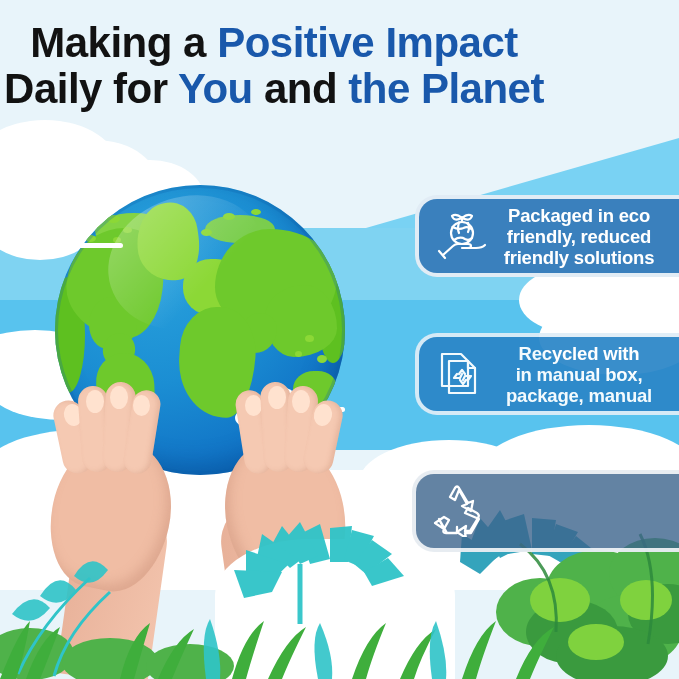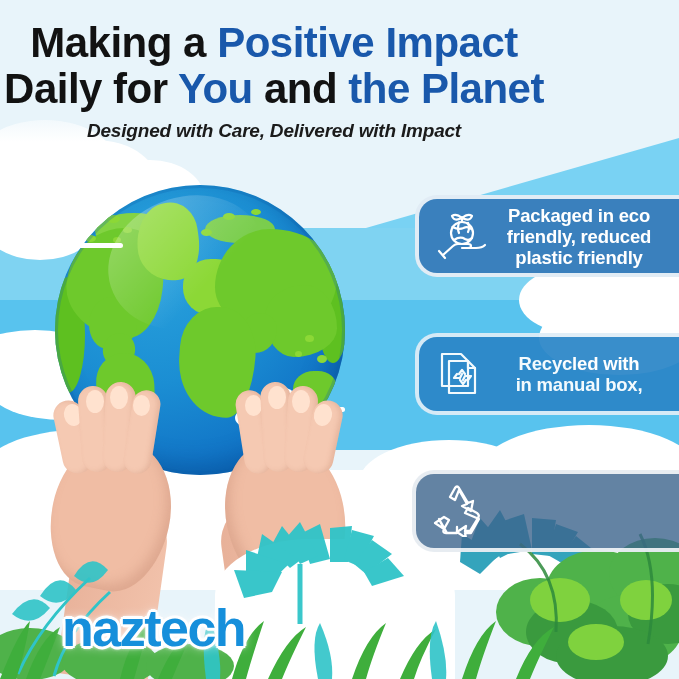--- a/index.html
+++ b/index.html
@@ -331,26 +331,24 @@
         <path d="M516 175 q16 -40 38 -52 q-16 32 -24 52 Z"></path>
       </g>
       <g fill="#2fc4c8" opacity=".9">
         <path d="M206 175 q-6 -44 4 -60 q12 34 10 60 Z"></path>
         <path d="M318 175 q-8 -40 2 -56 q14 32 12 56 Z"></path>
         <path d="M432 175 q-6 -42 4 -58 q12 34 10 58 Z"></path>
       </g>
     </svg>
   </div>
 
-  <div class="logo">naztech</div>
 
   <div class="header">
     <div class="title-line"><span>Making a </span><span class="b">Positive Impact</span></div>
     <div class="title-line"><span>Daily for </span><span class="b">You</span><span> and </span><span class="b">the Planet</span></div>
-    <div class="subtitle">Designed with Care, Delivered with Impact</div>
   </div>
 
   <div class="card card-1">
     <div class="card-icon">
       <svg width="54" height="50" viewBox="0 0 54 50" fill="none" stroke="#ffffff" stroke-width="2.2" stroke-linecap="round" stroke-linejoin="round">
         <circle cx="27" cy="22" r="11"></circle>
         <path d="M17.5 16 q6 3 11 1 q4 -2 8 1"></path>
         <path d="M19 29 q6 -4 11 -1 q4 2 7 -1"></path>
         <path d="M24 11.5 q-2 6 0 10.5"></path>
         <path d="M33 12 q2 5 0 9"></path>
@@ -358,39 +356,40 @@
         <path d="M27 7 q-6 -5 -10 -2 q2 6 10 2Z"></path>
         <path d="M27 7 q6 -5 10 -2 q-2 6 -10 2Z"></path>
         <path d="M8 44 l10 -9 q2 -2 5 -2 h10 q3 0 3 2 t-3 2 h-6"></path>
         <path d="M34 37 h7 q6 0 9 -3"></path>
         <path d="M4 40 l6 7"></path>
       </svg>
     </div>
     <div class="card-text">
       <span class="ln">Packaged in eco</span>
       <span class="ln">friendly, reduced</span>
-      <span class="ln">plastic friendly</span>
+      <span class="ln">friendly solutions</span>
     </div>
   </div>
 
   <div class="card card-2">
     <div class="card-icon">
       <svg width="50" height="52" viewBox="0 0 50 52" fill="none" stroke="#ffffff" stroke-width="2.2" stroke-linecap="round" stroke-linejoin="round">
         <path d="M5 6 h19 l7 7 v25 h-26 Z"></path>
         <path d="M12 13 h19 l7 7 v25 h-26 Z"></path>
         <path d="M31 13 v7 h7"></path>
         <path d="M20 26 l-3 4 h6 l2 -4"></path>
         <path d="M22 26 l3 -4 l3 4"></path>
         <path d="M31 32 l3 -4 h-6 l-2 4"></path>
         <path d="M29 32 l-3 4 l-3 -4"></path>
       </svg>
     </div>
     <div class="card-text">
       <span class="ln">Recycled with</span>
       <span class="ln">in manual box,</span>
+      <span class="ln">package, manual</span>
     </div>
   </div>
 
   <div class="card card-3">
     <div class="card-icon">
       <svg width="54" height="52" viewBox="0 0 54 52" fill="none" stroke="#ffffff" stroke-width="2.3" stroke-linecap="round" stroke-linejoin="round">
         <path d="M27 5 l8 14 l-5 2 l9 5 l2 -10 l-5 2 l-9 -15 q-2 -3 -4 0 l-5 9 l5 3 Z"></path>
         <path d="M47 34 l-8 14 h-6 l1 5 l-9 -6 l9 -6 l-1 5 h5 l8 -13 q2 -3 -1 -5 l-9 -5 l-3 5 Z"></path>
         <path d="M7 34 l8 14 h10 v-6 l0 6 l-11 0 q-4 0 -2 -4 l5 -9 l-5 -3 l-9 6 l9 6 Z"></path>
       </svg>

